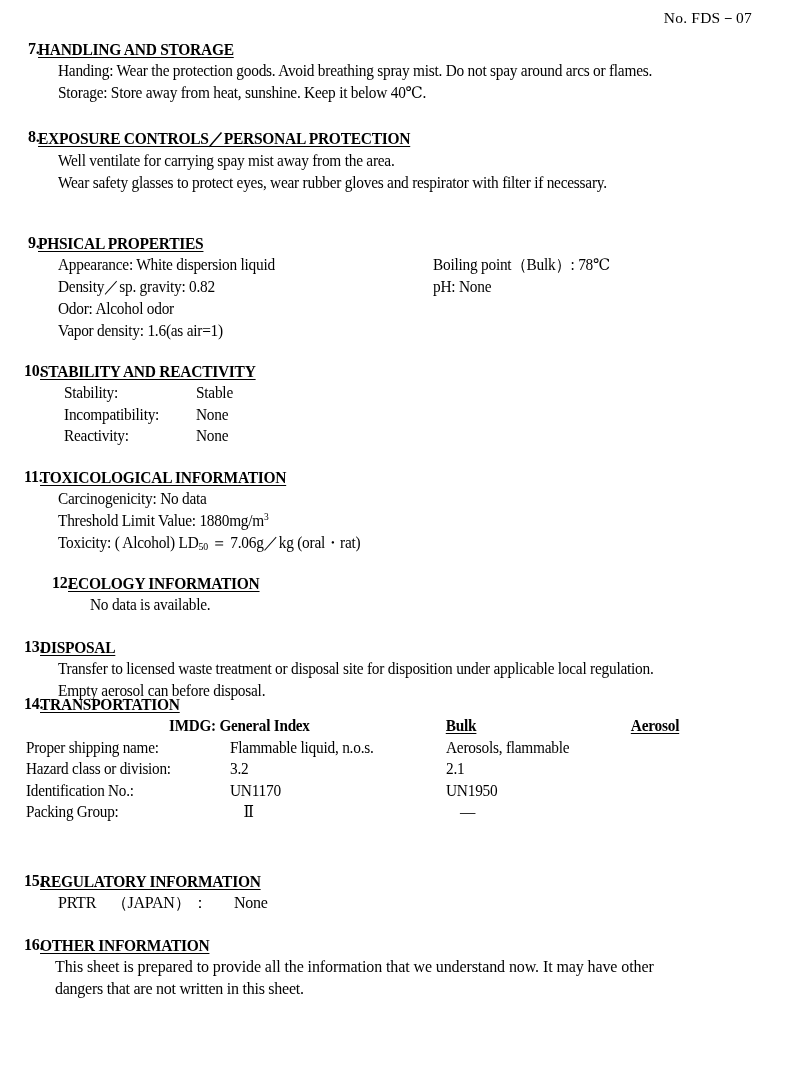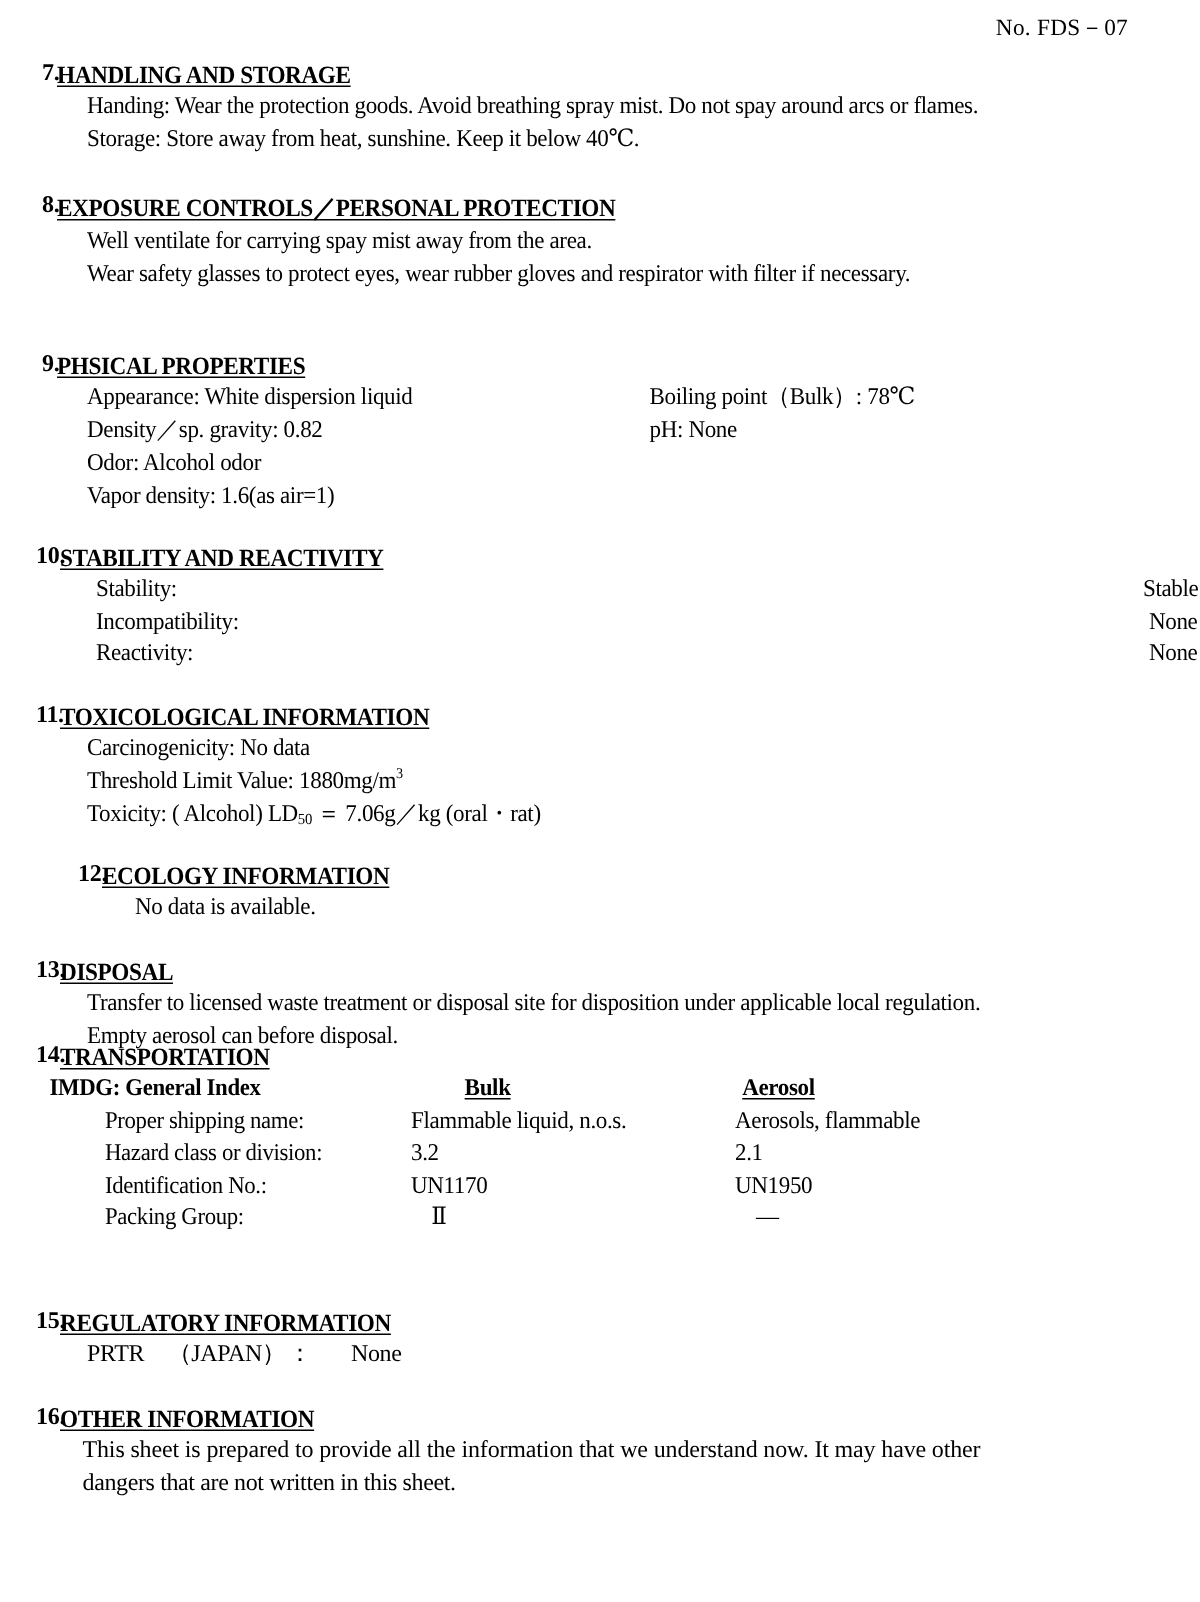--- a/index.html
+++ b/index.html
@@ -99,45 +99,45 @@
   }
 
   
   .lv-row {
     display: flex;
     font-size: 16px;
     line-height: 21.5px;
     margin-left: 64px;
     letter-spacing: -0.25px;
     white-space: nowrap;
-    justify-content: space-between;
   }
   .lv-label {
     width: 132px;
     flex: 0 0 132px;
     transform: scaleX(0.96);
     transform-origin: left center;
   }
   .lv-value {
     transform: scaleX(0.96);
     transform-origin: left center;
   }
 
   
   .tt-row {
     display: flex;
     font-size: 16px;
     line-height: 21.5px;
-    margin-left: 70px;
+    margin-left: 26px;
     letter-spacing: -0.25px;
     white-space: nowrap;
   }
   .tt-row.header-row {
-    margin-left: 33px;
+    margin-left: 102px;
     font-weight: 700;
+    justify-content: center;
   }
   .tt-c1 {
     width: 204px;
     flex: 0 0 204px;
     transform: scaleX(0.95);
     transform-origin: left center;
   }
   .header-row .tt-c1 {
     width: 198px;
     flex: 0 0 198px;

